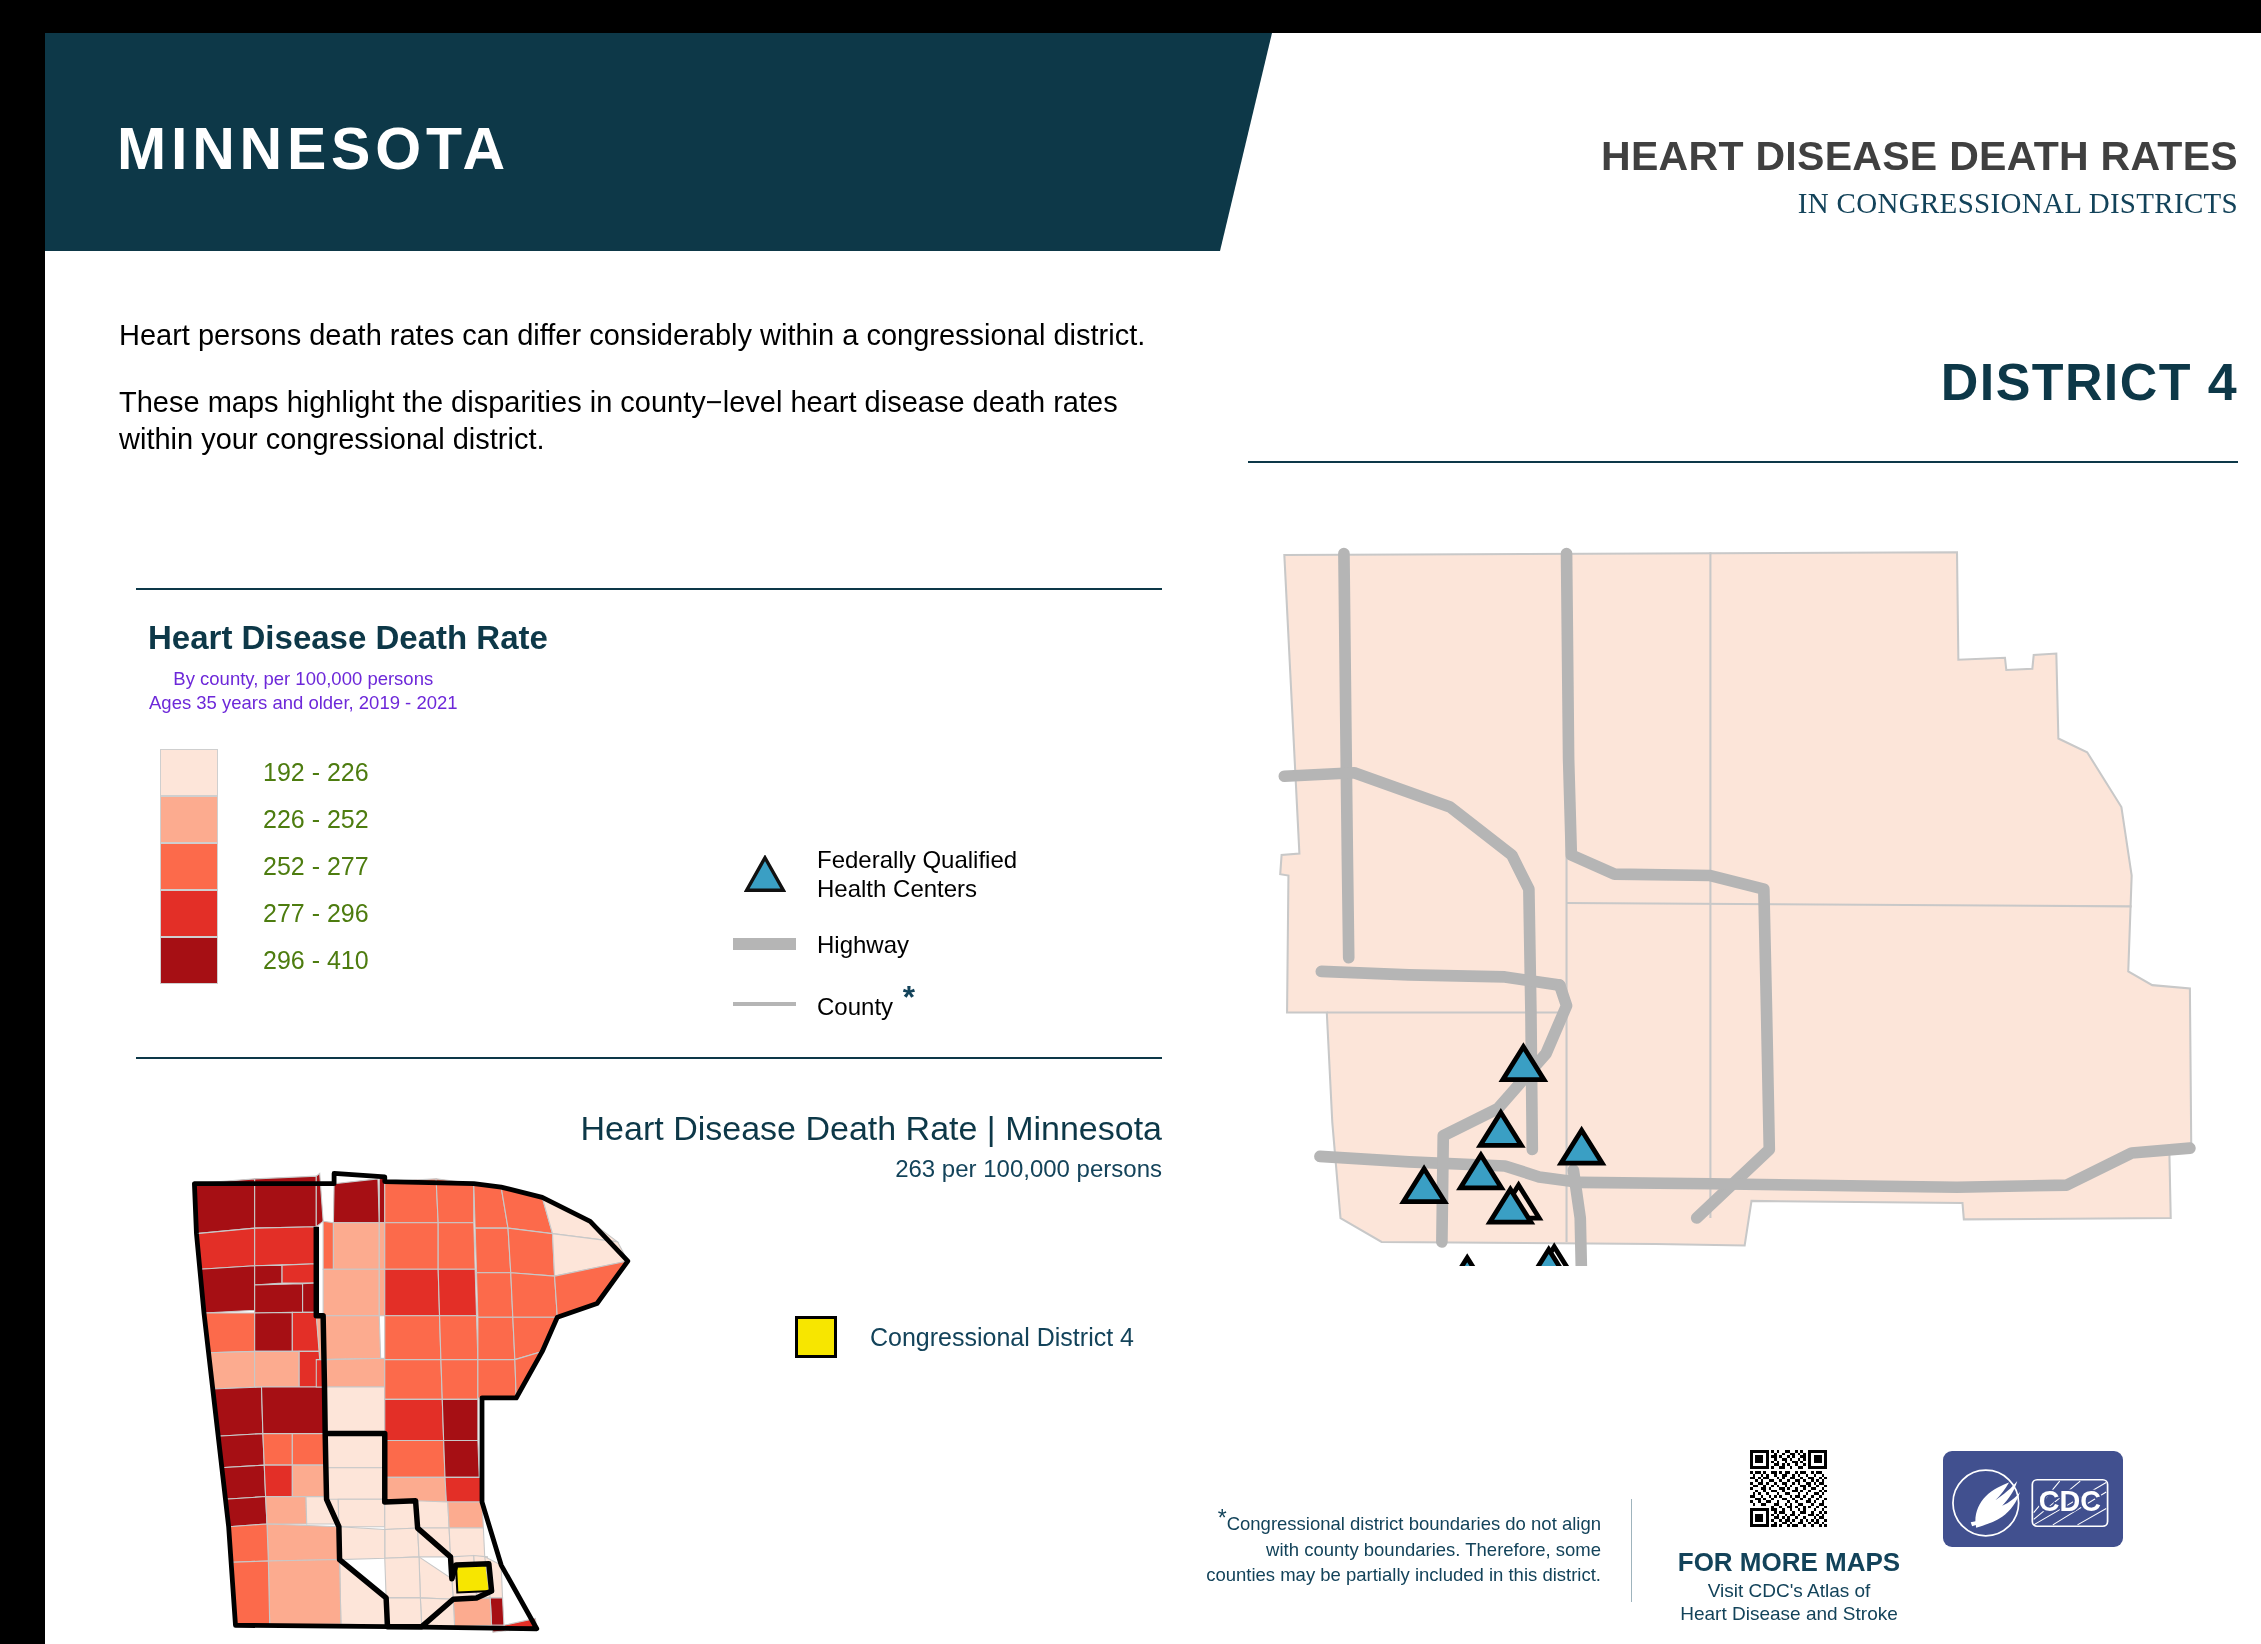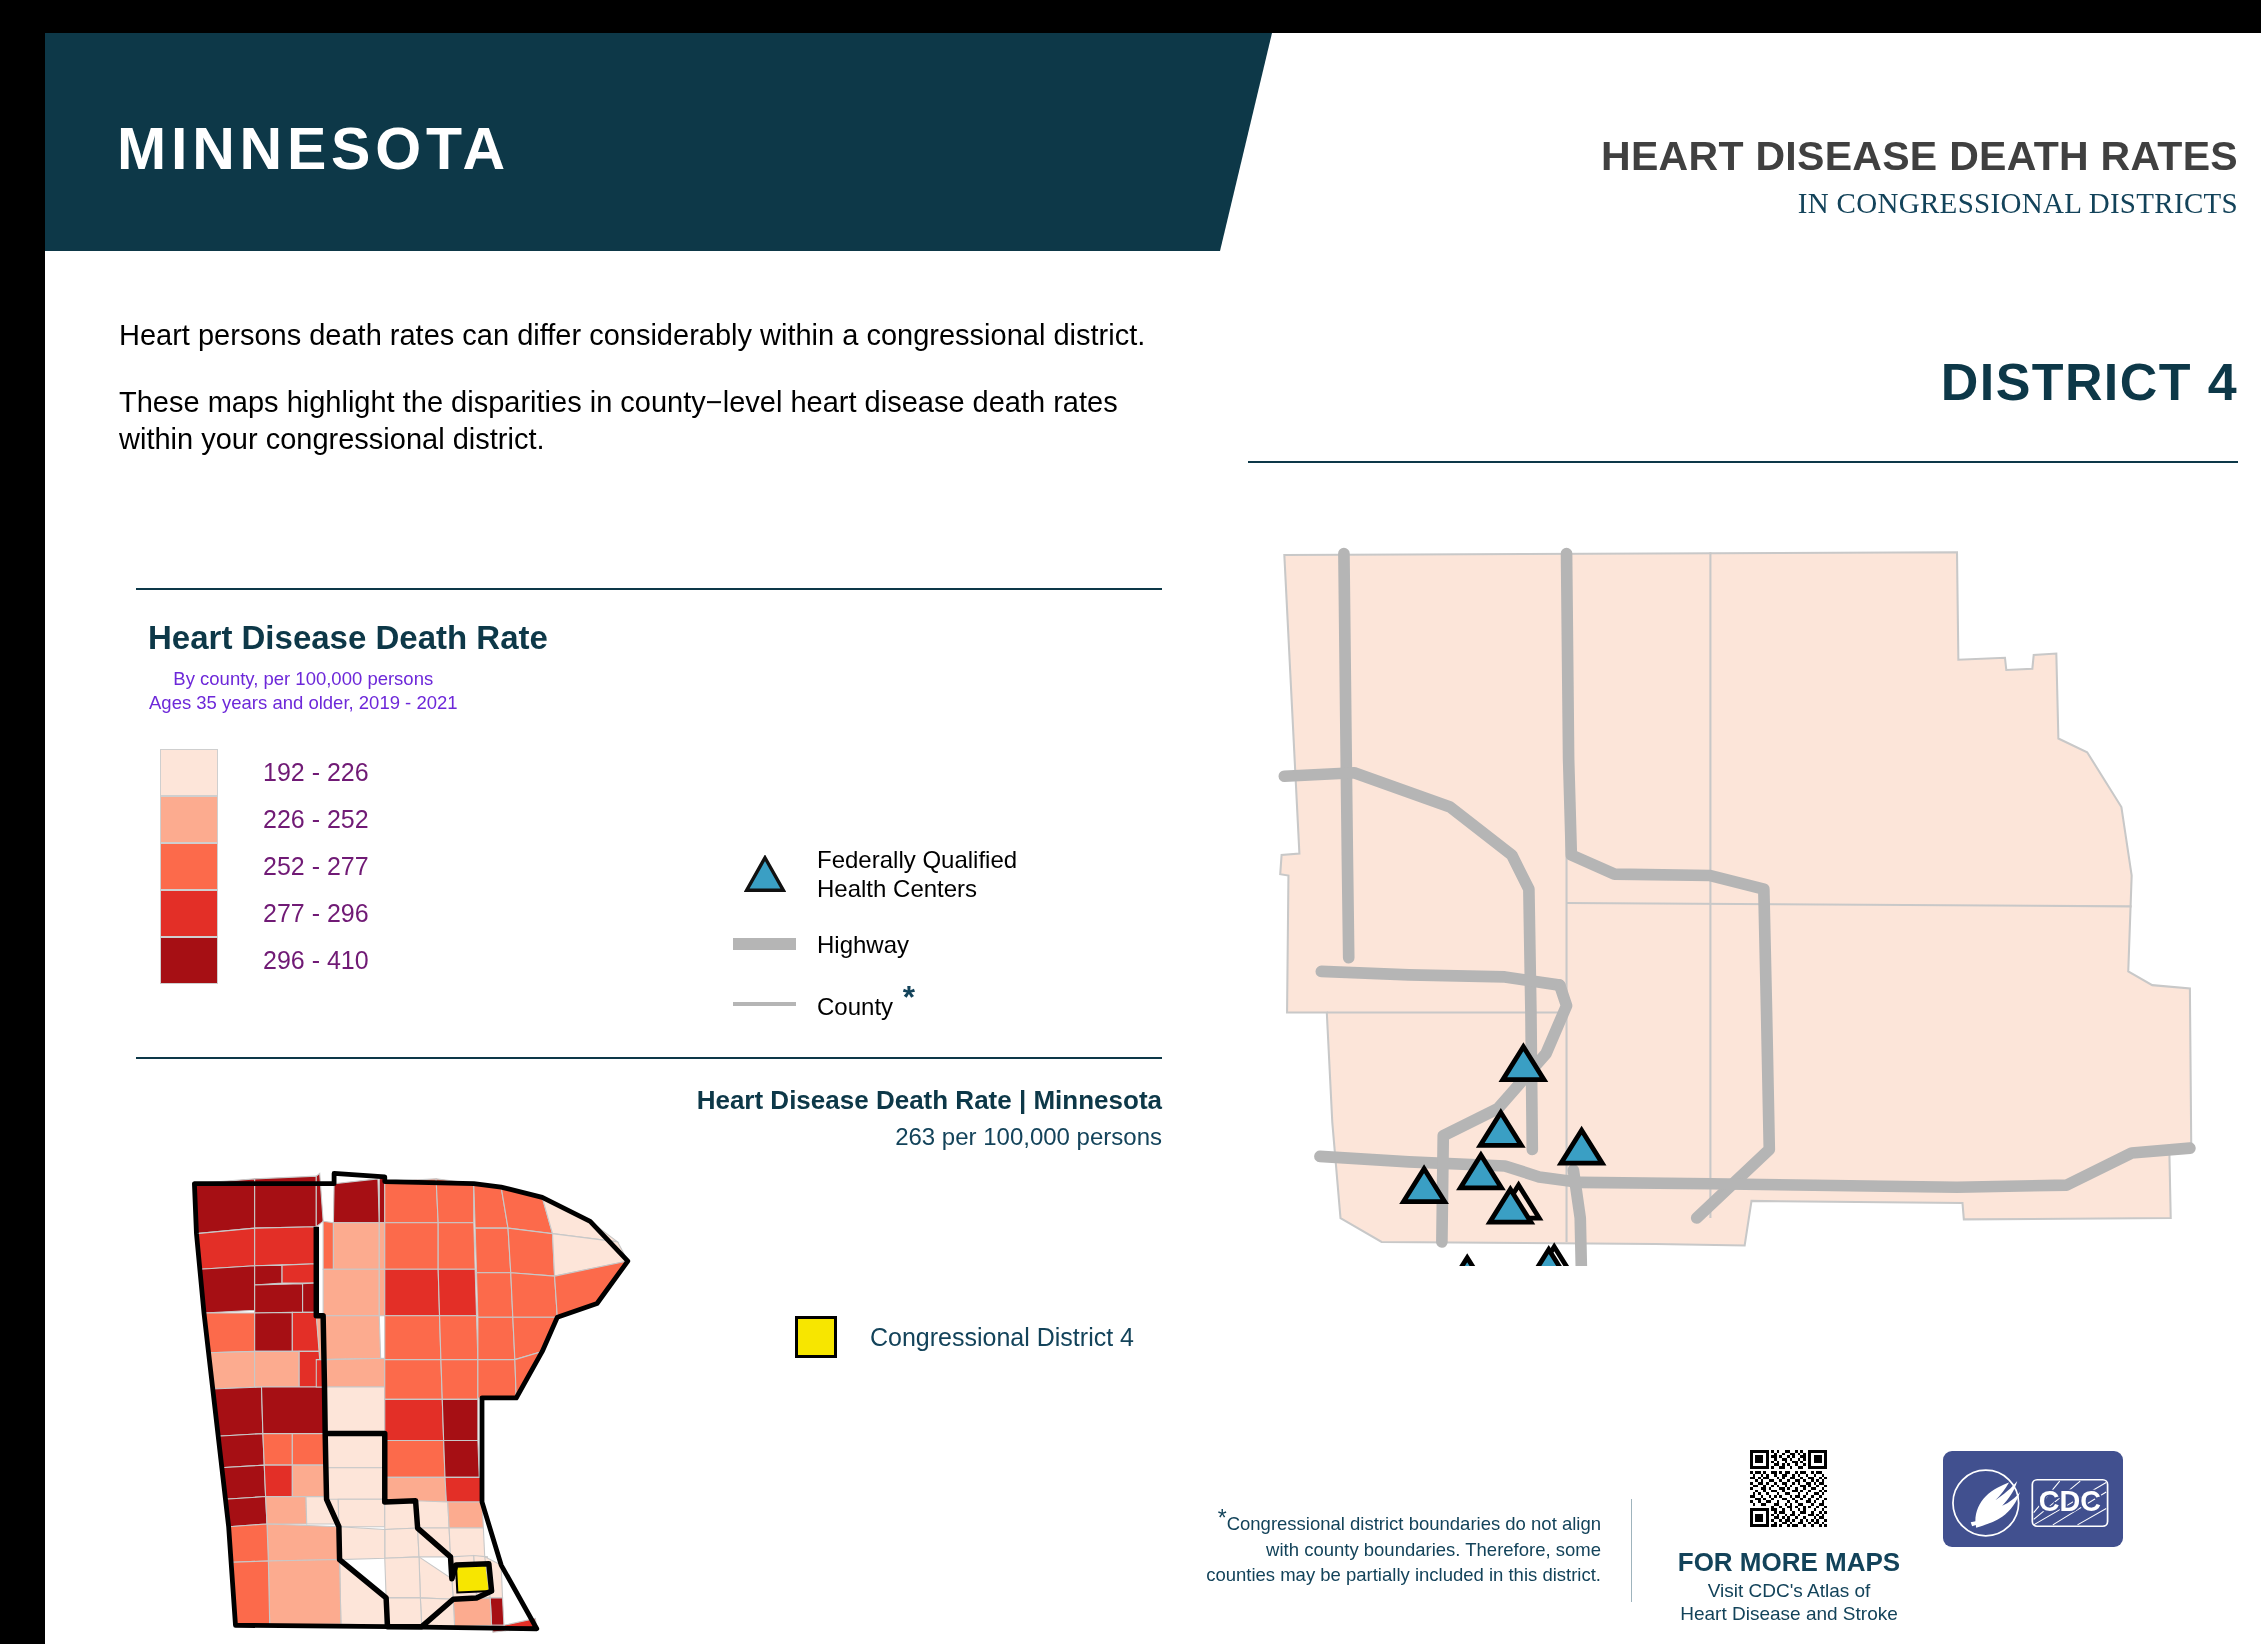--- a/index.html
+++ b/index.html
@@ -115,21 +115,21 @@
   }
   .ramp-swatch {
     width: 58px;
     height: 47px;
     border: 0.7px solid #cfcfcf;
     box-sizing: border-box;
   }
   .ramp-label {
     margin-left: 45px;
     font-size: 25px;
-    color: #701a75;
+    color: #4d7c0f;
     white-space: nowrap;
   }
 
   #symbol-legend {
     position: absolute;
     left: 682px;
     top: 812px;
   }
   .sym-row {
     display: flex;
@@ -162,22 +162,23 @@
   
   #state-stat {
     position: absolute;
     left: 384px;
     top: 1052px;
     width: 733px;
     text-align: right;
   }
   #state-stat .t1 {
     color: #0d3848;
-    font-size: 26px;
-    font-weight: bold;
+    font-size: 34px;
+    font-weight: normal;
+    margin-top: 24px;
   }
   #state-stat .t2 {
     color: #13435a;
     font-size: 24px;
     margin-top: 6.9px;
   }
 
   #state-map {
     position: absolute;
     left: 134px;

